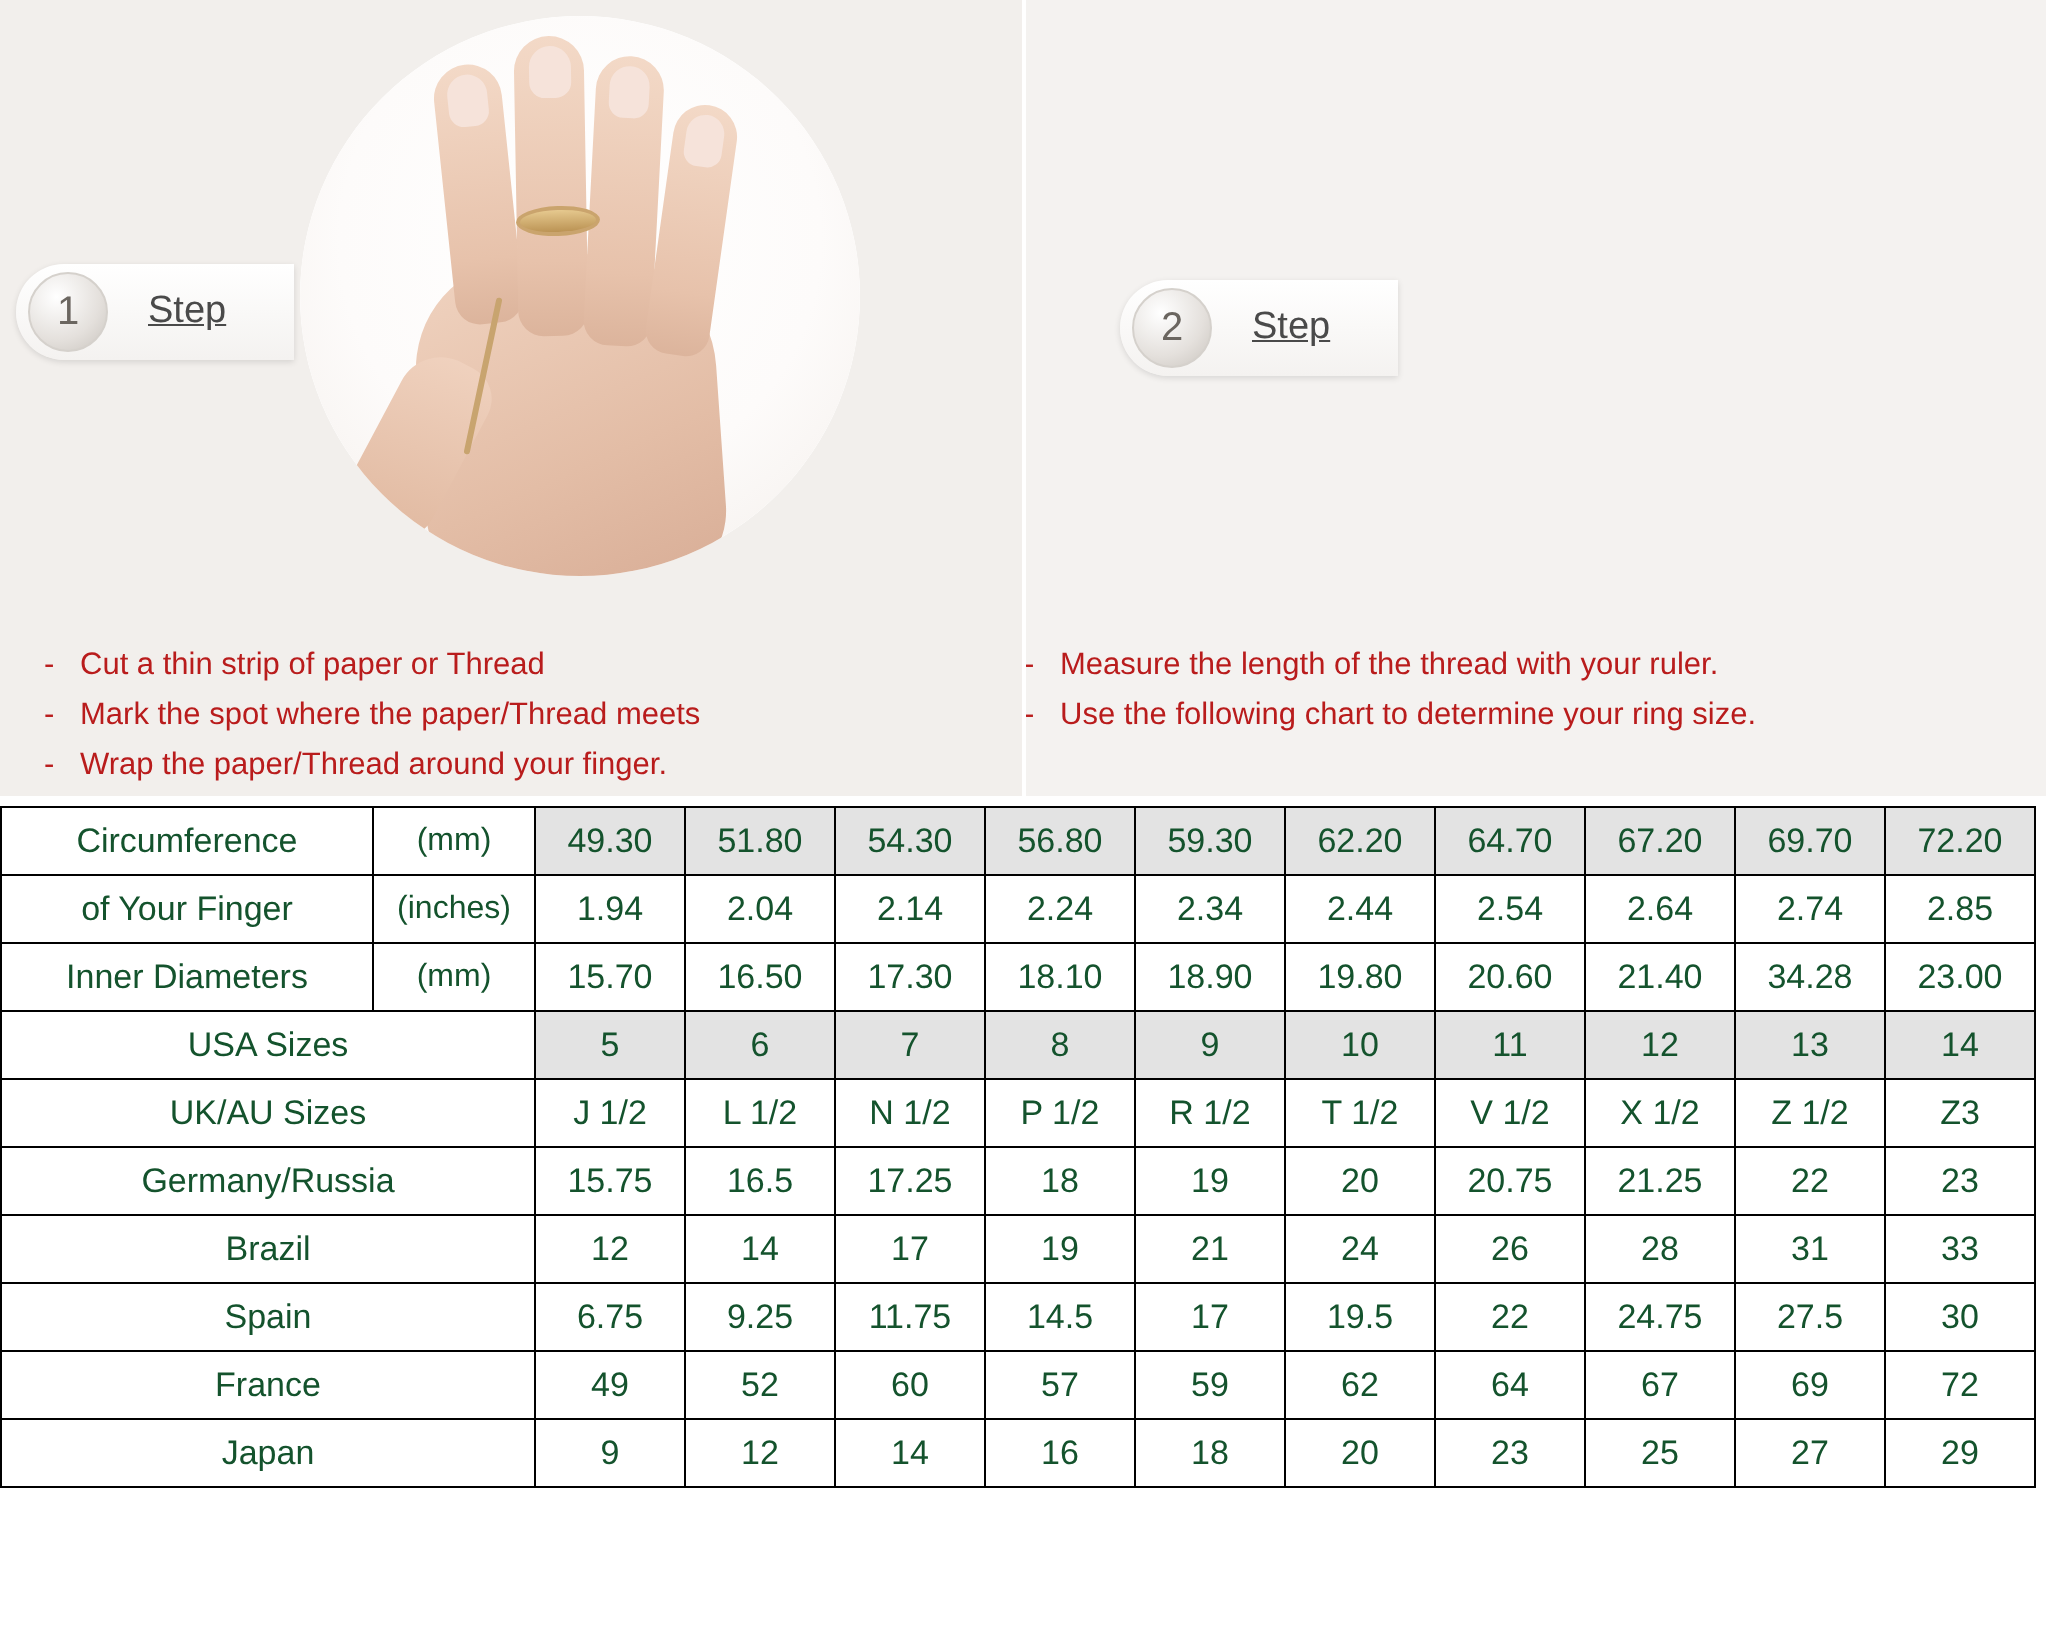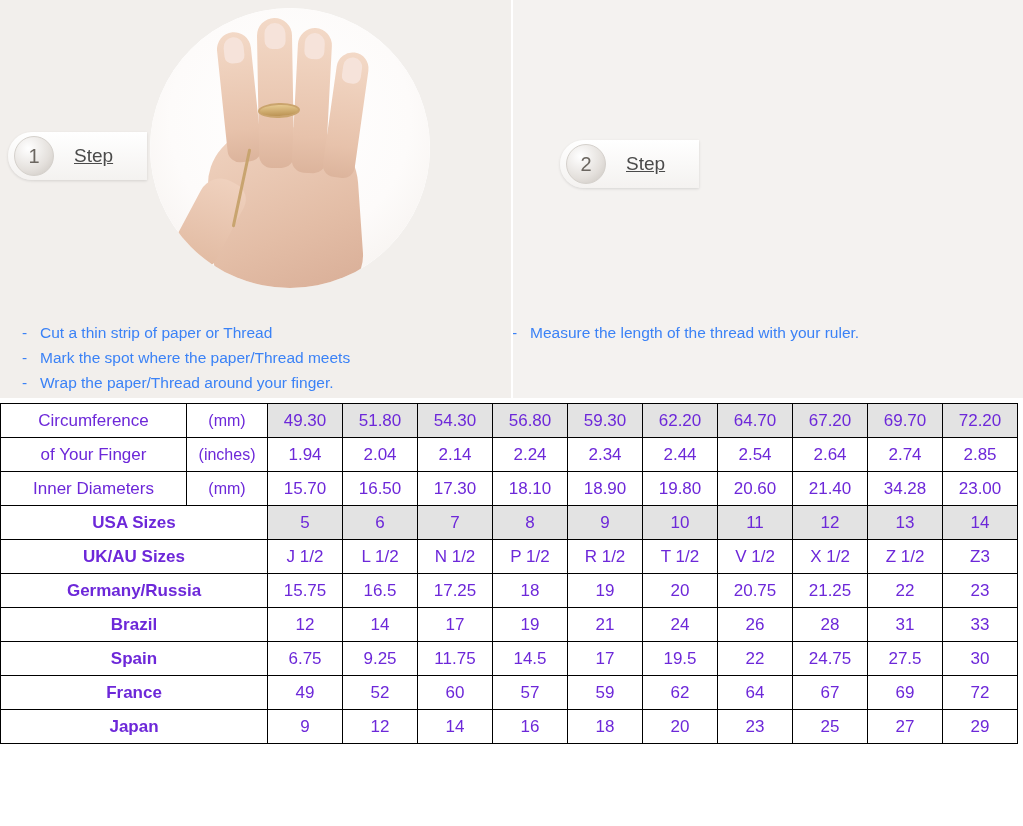--- a/index.html
+++ b/index.html
@@ -168,21 +168,21 @@
     color: #4a4a4a;
     white-space: nowrap;
     text-decoration: underline;
   }
 
   
   .instructions {
     position: absolute;
     top: 320px;
     font-size: 15.5px;
-    color: #3b82f6;
+    color: #b91c1c;
     line-height: 25px;
   }
   .instructions.left { left: 22px; width: 470px; }
   .instructions.right { left: 512px; width: 500px; }
   .instructions li {
     list-style: none;
     white-space: nowrap;
   }
   .instructions ul {
     margin: 0;
@@ -195,35 +195,34 @@
     position: absolute;
     left: 0;
     top: 403px;
     width: 1023px;
   }
   table.size-chart {
     border-collapse: collapse;
     width: 811px;
     table-layout: fixed;
     font-size: 17px;
-    color: #6d28d9;
+    color: #14532d;
   }
   table.size-chart td {
     border: 1px solid #000000;
     height: 33px;
     text-align: center;
     padding: 0 2px;
     white-space: nowrap;
     overflow: hidden;
   }
   td.label-main {
     text-align: left;
     padding-left: 8px;
     font-size: 17px;
-    font-weight: bold;
   }
   td.label-center {
     text-align: center;
     font-size: 17px;
   }
   td.unit {
     text-align: left;
     padding-left: 5px;
     font-size: 16px;
   }
@@ -280,20 +279,21 @@
     <div class="instructions left">
       <ul>
         <li><span class="dash">-</span><span>Cut a thin strip of paper or Thread</span></li>
         <li><span class="dash">-</span><span>Mark the spot where the paper/Thread meets</span></li>
         <li><span class="dash">-</span><span>Wrap the paper/Thread around your finger.</span></li>
       </ul>
     </div>
     <div class="instructions right">
       <ul>
         <li><span class="dash">-</span><span>Measure the length of the thread with your ruler.</span></li>
+        <li><span class="dash">-</span><span>Use the following chart to determine your ring size.</span></li>
       </ul>
     </div>
   </div>
 
   <div class="chart-wrap">
     <table class="size-chart">
       <colgroup>
         <col class="col-label">
           <col class="col-unit">
         <col class="col-val">

